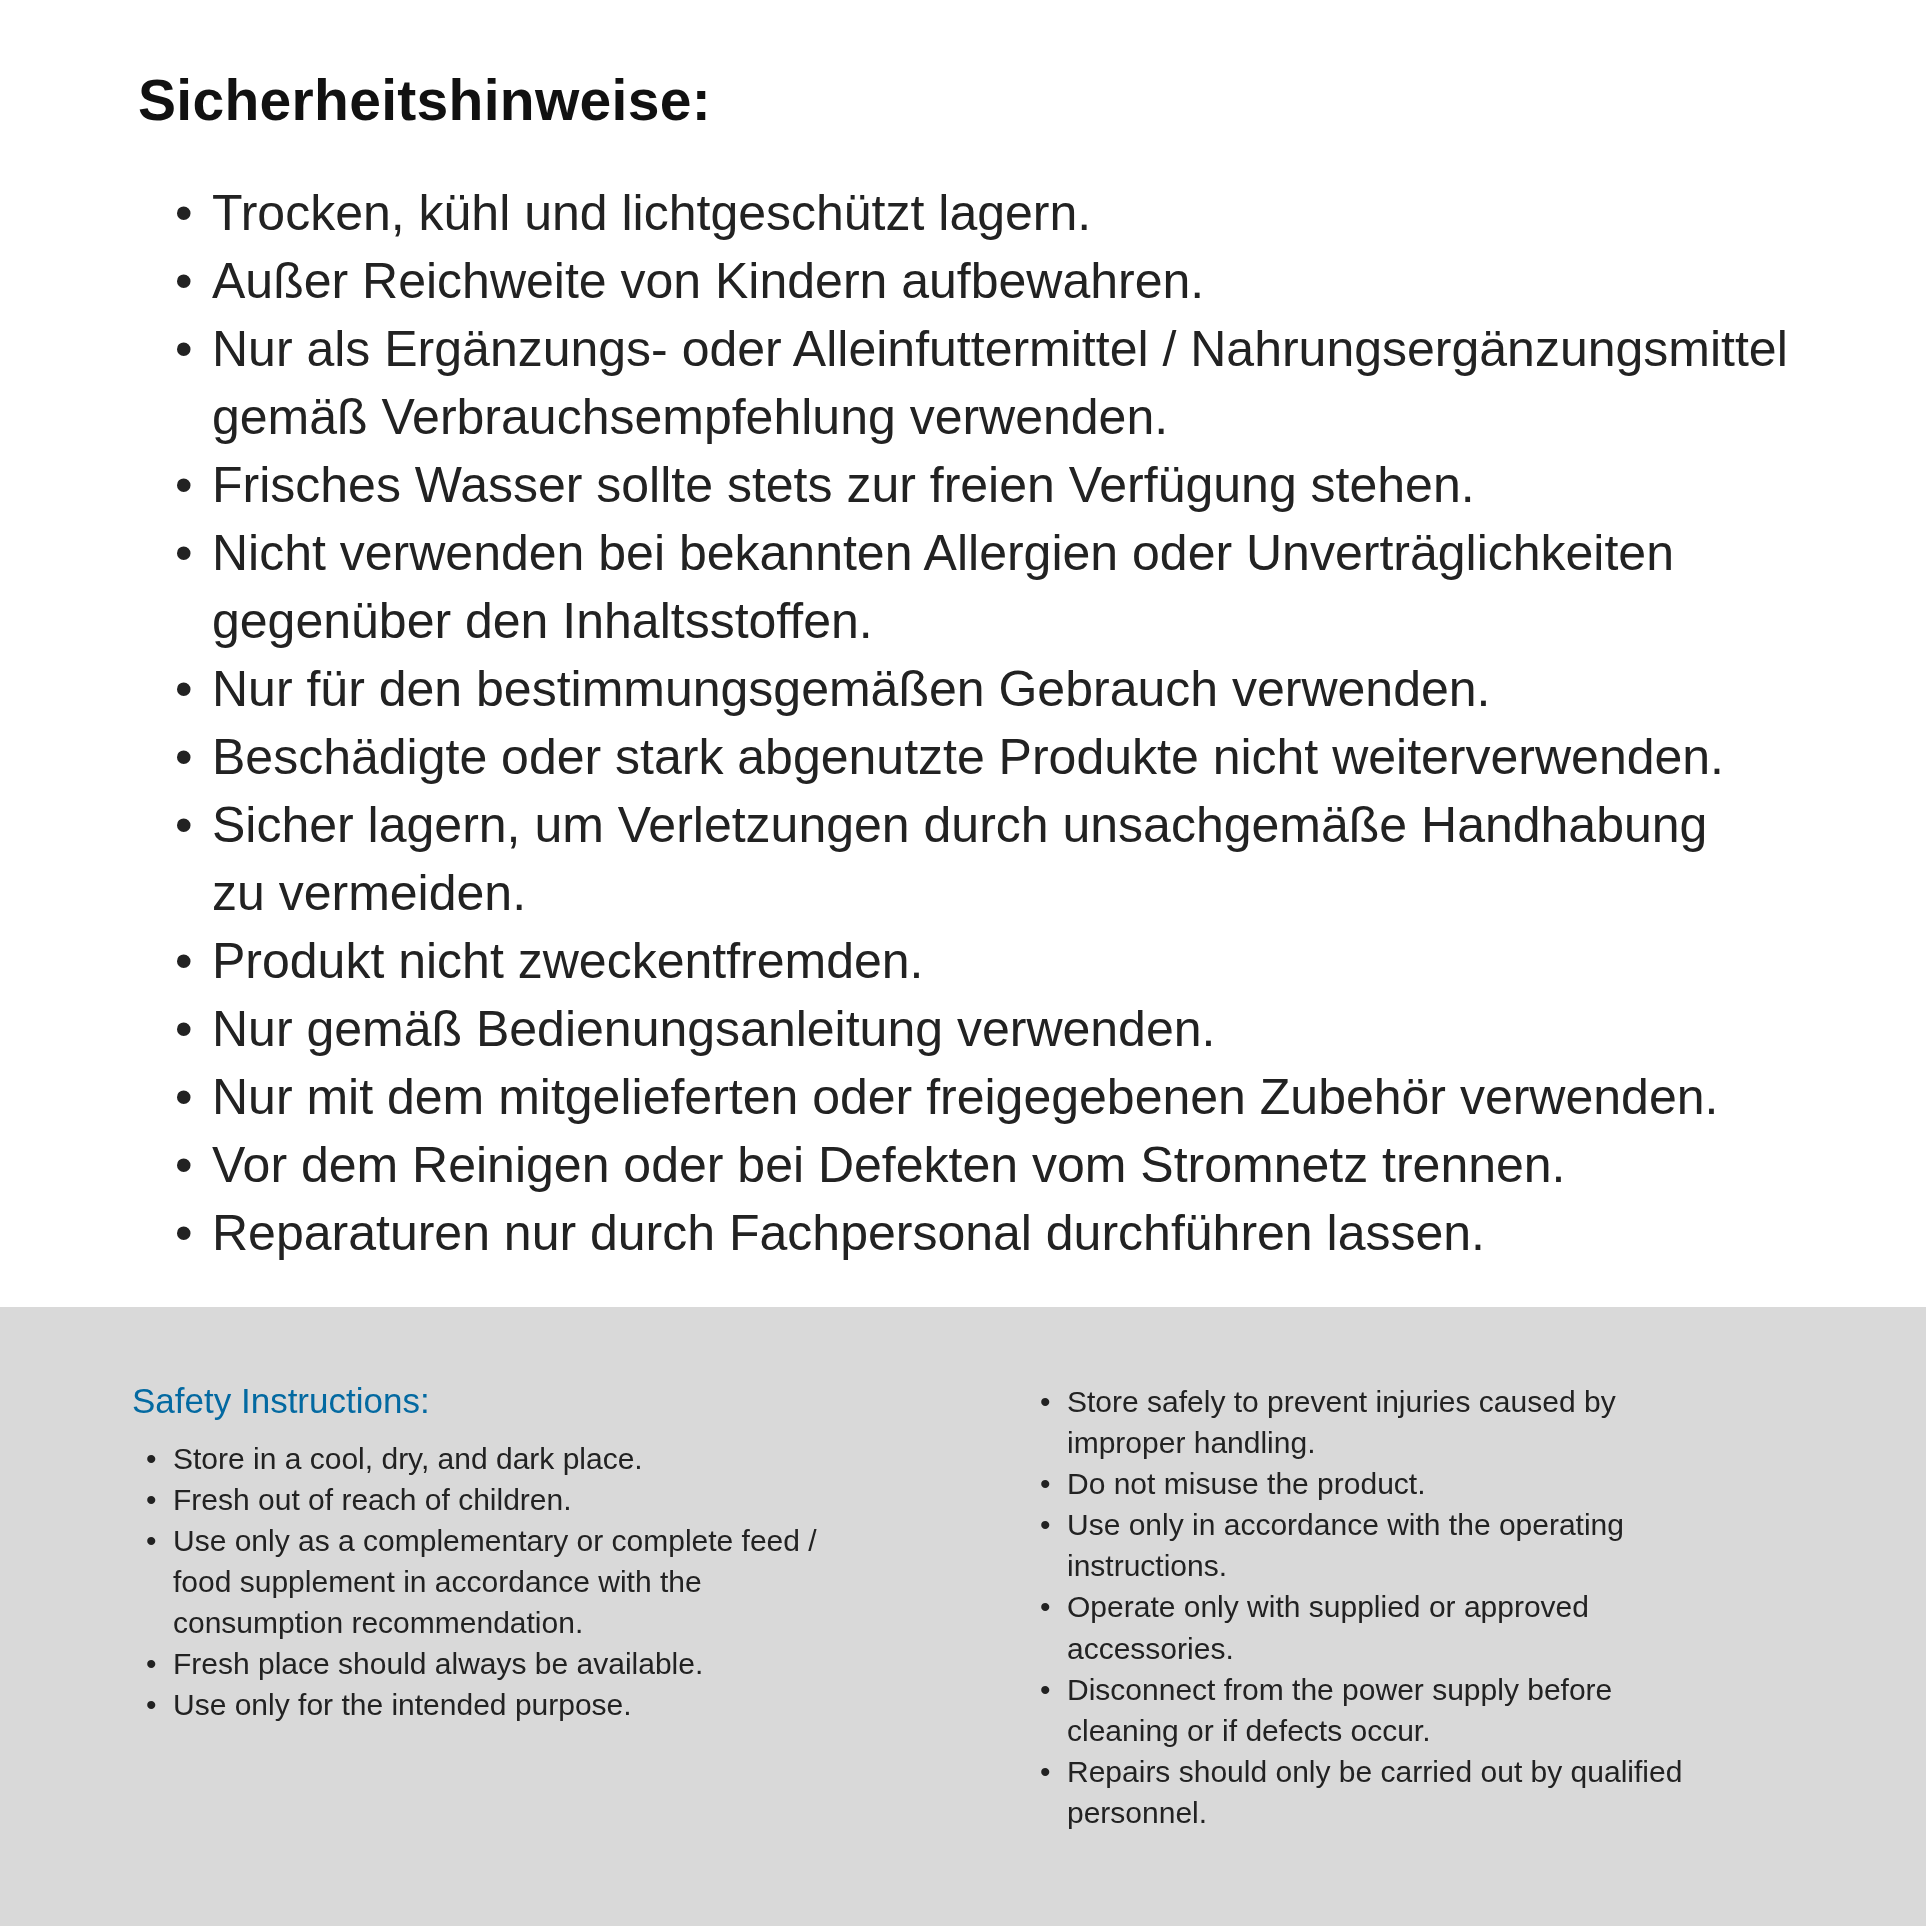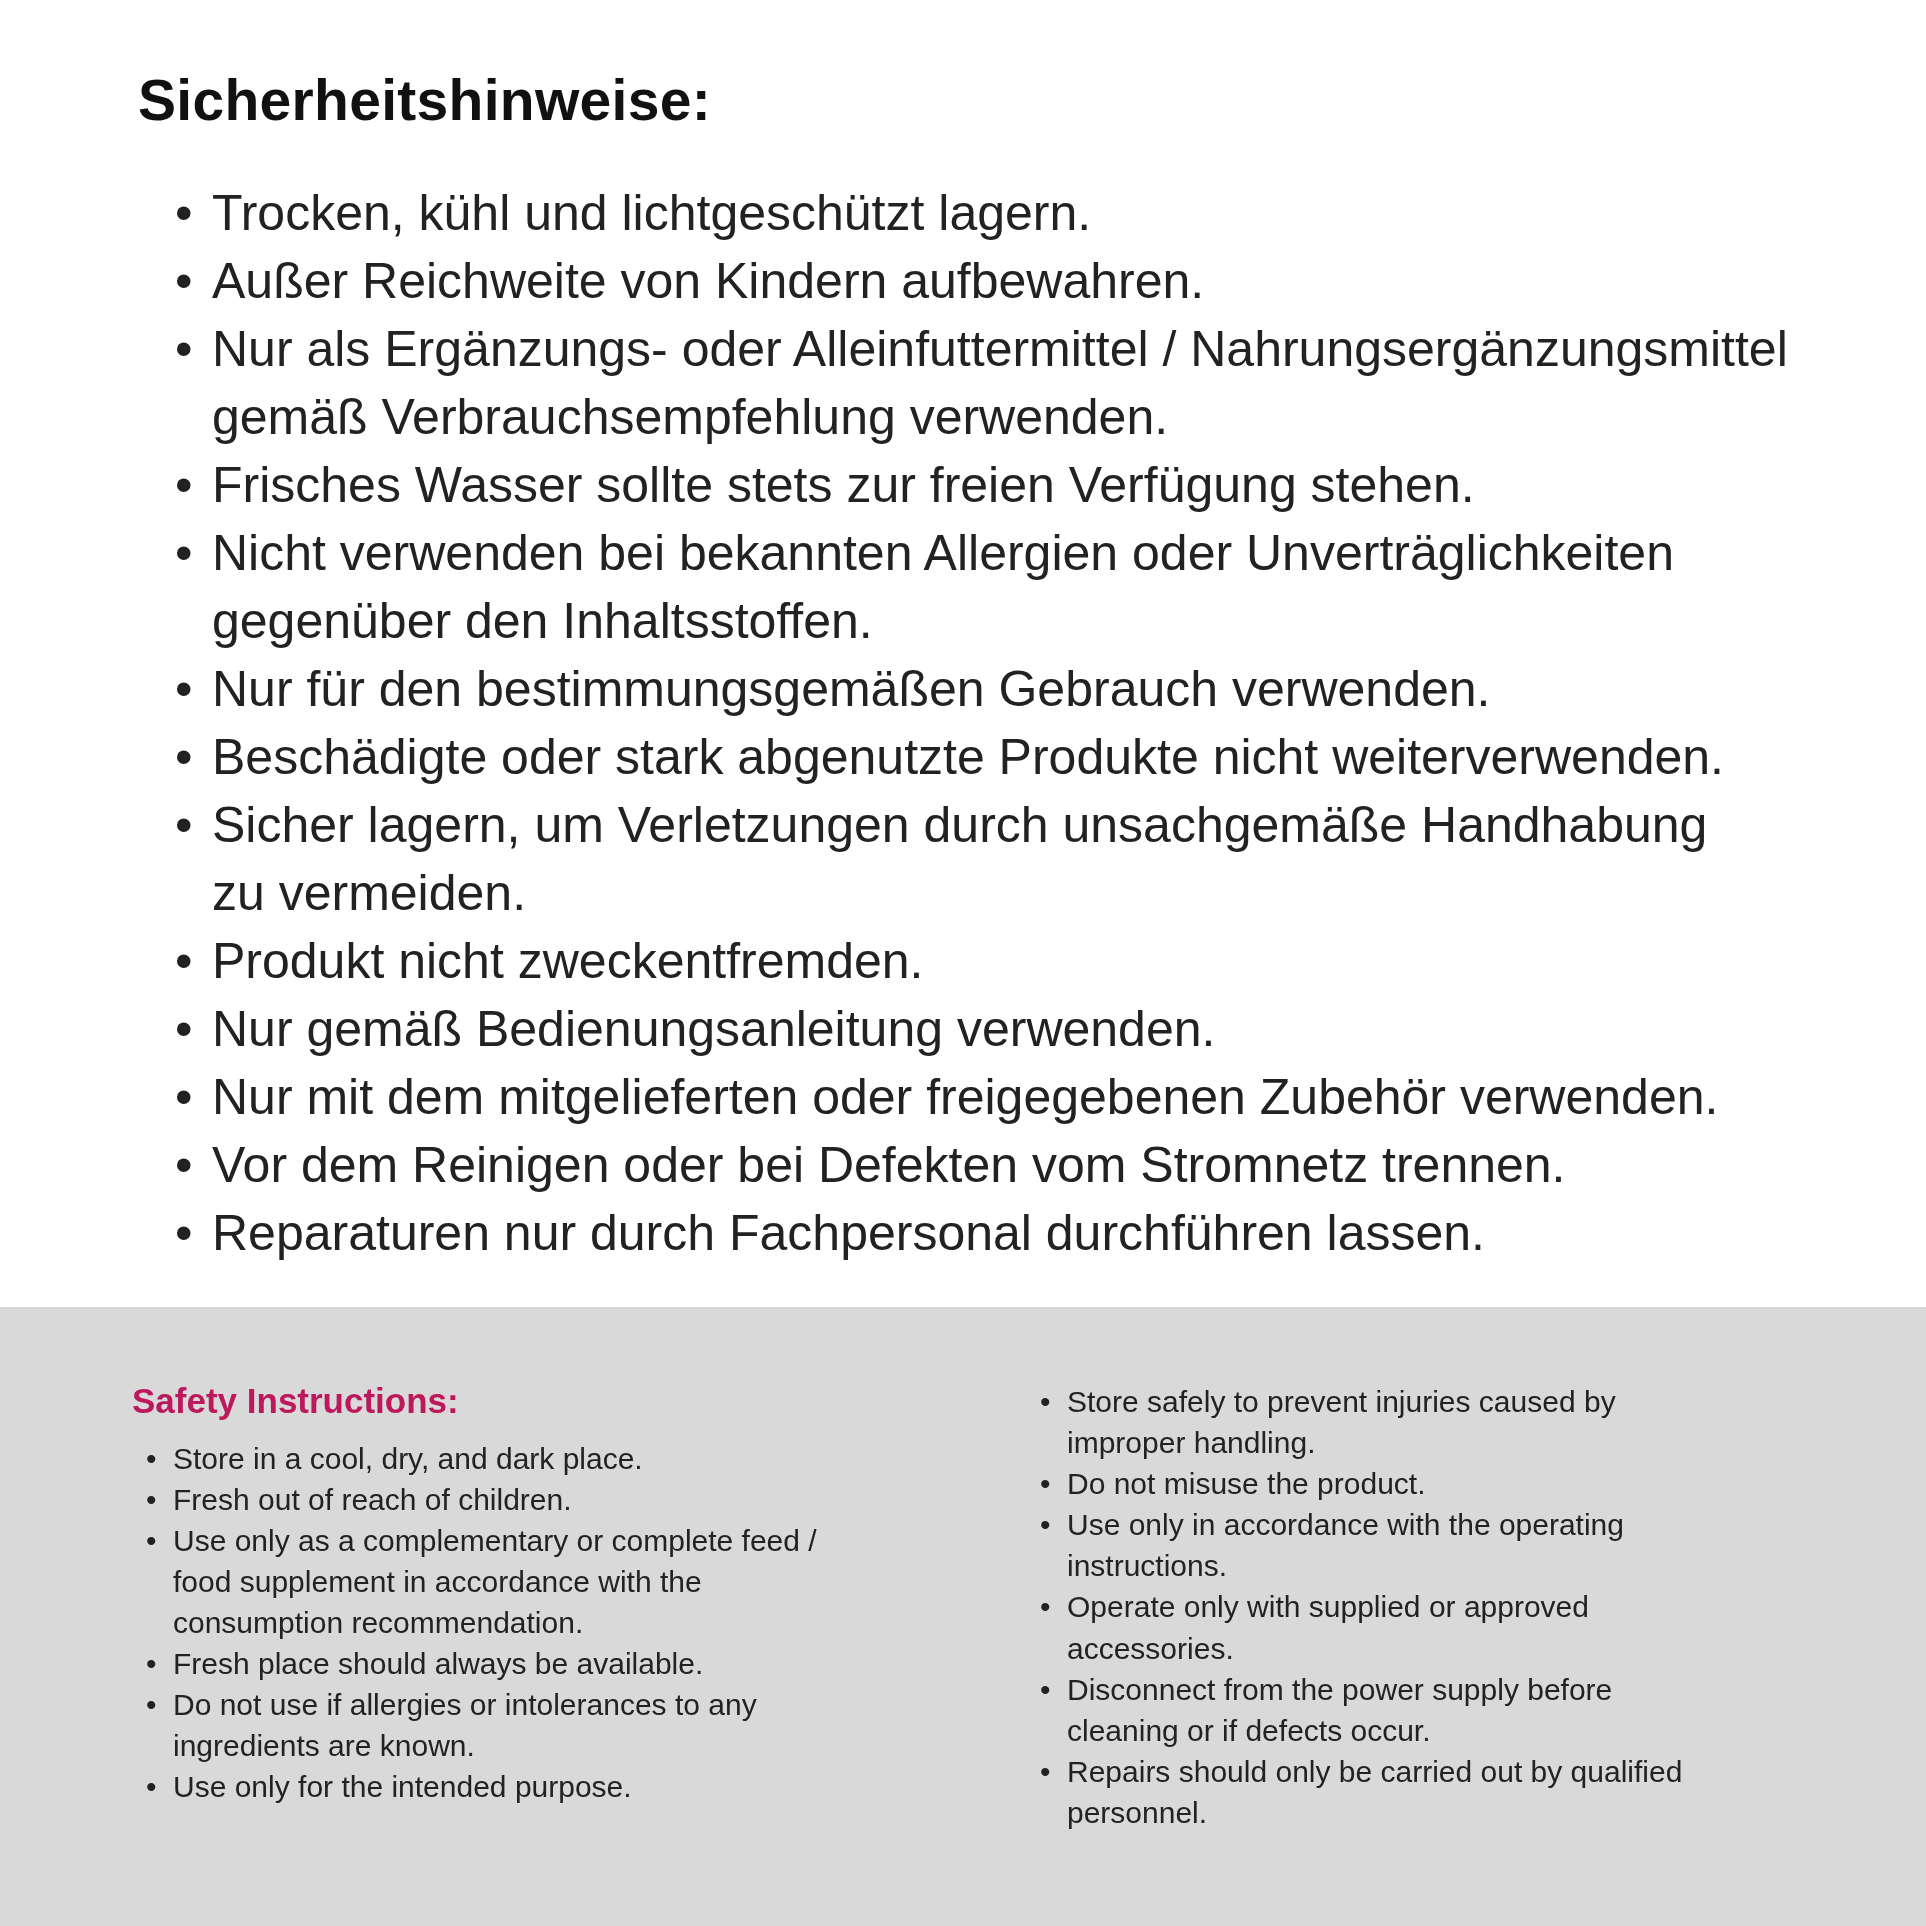--- a/index.html
+++ b/index.html
@@ -57,22 +57,22 @@
     padding: 74px 77px 0 132px;
     display: flex;
     flex-direction: row;
     align-items: flex-start;
   }
   .col-left  { width: 873px; margin-right: 35px; }
   .col-right { width: 809px; }
   .english-heading {
     margin: 0 0 16.7px 0;
     font-size: 35px;
-    font-weight: 700;
-    color: #be185d;
+    font-weight: 400;
+    color: #0369a1;
   }
   ul.english-list {
     list-style: none;
     margin: 0 0 0 14px;
     padding: 0;
     font-size: 30px;
     line-height: 1.37;
     color: #222222;
   }
   ul.english-list.no-indent { margin-left: 0; }
@@ -119,22 +119,20 @@
 
     <div class="col-left">
       <h2 class="english-heading">Safety Instructions:</h2>
       <ul class="english-list">
         <li><span>Store in a cool, dry, and dark place.</span></li>
         <li><span>Fresh out of reach of children.</span></li>
         <li><span>Use only as a complementary or complete feed /
 food supplement in accordance with the
 consumption recommendation.</span></li>
         <li><span>Fresh place should always be available.</span></li>
-        <li><span>Do not use if allergies or intolerances to any
-ingredients are known.</span></li>
         <li><span>Use only for the intended purpose.</span></li>
       </ul>
     </div>
 
     <div class="col-right">
       <ul class="english-list no-indent">
         <li><span>Store safely to prevent injuries caused by
 improper handling.</span></li>
         <li><span>Do not misuse the product.</span></li>
         <li><span>Use only in accordance with the operating

